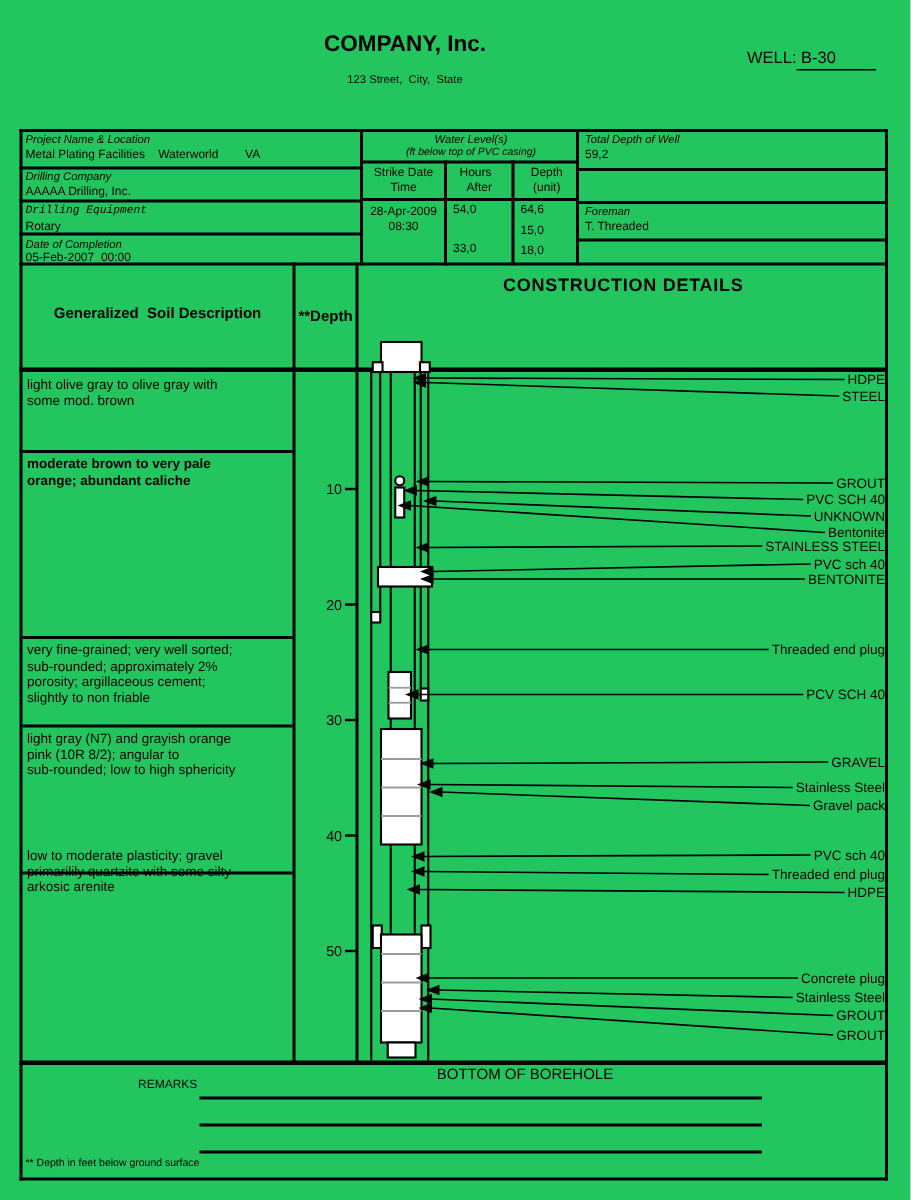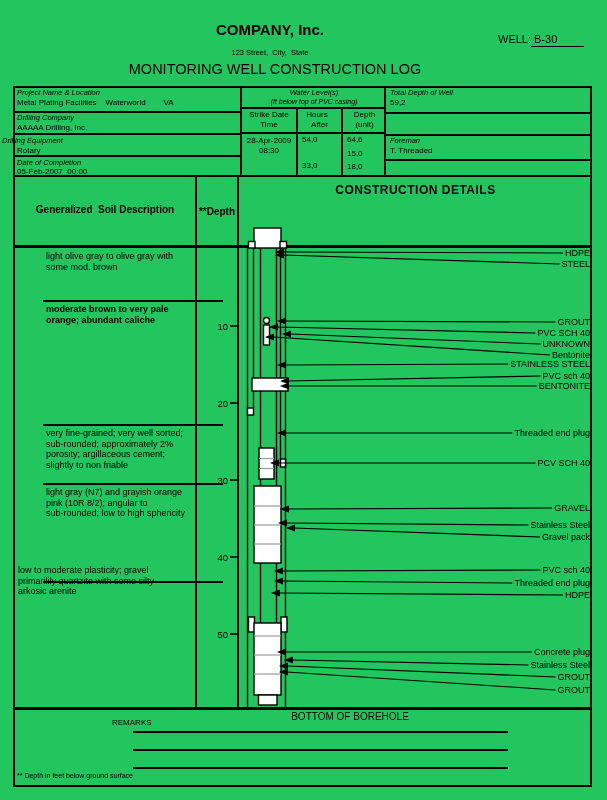--- a/index.html
+++ b/index.html
@@ -7,35 +7,34 @@
         font-family:"Liberation Sans",sans-serif;color:#000;overflow:hidden;}
   .t{position:absolute;white-space:nowrap;line-height:1.1;}
   .pre{white-space:pre;}
   .ital{font-style:italic;font-size:7.5px;}
   .val{font-size:8px;}
   .ctr{text-align:center;}
   .hl,.vl{position:absolute;background:#000;}
   .soil-row{position:absolute;left:15px;width:180px;box-sizing:border-box;
             font-size:9px;line-height:10.5px;padding:2px 3px;white-space:pre-line;
             background:transparent;}
-  .soil-row-b{border-bottom:2px solid #000;margin-left:28px;}
+  .soil-row-b{border-bottom:2px solid #000;}
   svg{font-family:"Liberation Sans",sans-serif;}
   .wl{stroke:#000;stroke-width:1.4;fill:none;}
   .wr{fill:#fff;stroke:#000;stroke-width:1.4;}
   .wg{stroke:#9a9a9a;stroke-width:1.2;}
   .well-underline{display:inline-block;min-width:48px;border-bottom:1.5px solid #000;padding:0 2px 1px 3px;}
 </style>
 </head>
 <body>
 
 <div class="page" id="page">
 
   <div class="t ctr" style="left:70px;top:22px;width:400px;font-size:15px;font-weight:bold;">COMPANY, Inc.</div>
   <div class="t ctr pre" style="left:70px;top:49px;width:400px;font-size:7.5px;">123 Street,  City,  State</div>
-  <div class="t ctr" style="left:70px;top:62px;width:410px;font-size:14.5px;">MONITORING WELL CONSTRUCTION LOG</div>
   <div class="t" style="left:498px;top:33px;font-size:11px;">
     <span>WELL:</span><span class="well-underline">B-30</span>
   </div>
 
   <div class="hl" style="left:13px;top:86px;width:579px;height:2px;"></div>
   <div class="hl" style="left:13px;top:111px;width:229px;height:2px;"></div>
   <div class="hl" style="left:13px;top:133px;width:229px;height:2px;"></div>
   <div class="hl" style="left:13px;top:155px;width:229px;height:2px;"></div>
   <div class="hl" style="left:242px;top:107px;width:144px;height:2px;"></div>
   <div class="hl" style="left:242px;top:132px;width:144px;height:2px;"></div>
@@ -53,21 +52,21 @@
   <div class="vl" style="left:384px;top:86px;width:2px;height:91px;"></div>
   <div class="vl" style="left:296px;top:107px;width:2px;height:70px;"></div>
   <div class="vl" style="left:341px;top:107px;width:2px;height:70px;"></div>
   <div class="vl" style="left:195px;top:175px;width:2px;height:534px;"></div>
   <div class="vl" style="left:237px;top:175px;width:2px;height:534px;"></div>
 
   <div class="t ital" style="left:17px;top:89px;">Project Name &amp; Location</div>
   <div class="t val pre" style="left:17px;top:99px;">Metal Plating Facilities    Waterworld        VA</div>
   <div class="t ital" style="left:17px;top:114px;">Drilling Company</div>
   <div class="t val" style="left:17px;top:124px;">AAAAA Drilling, Inc.</div>
-  <div class="t ital" style="left:2px;top:137px;">Drilling Equipment</div>
+  <div class="t ital" style="left:17px;top:137px;font-family:Liberation Mono, monospace;">Drilling Equipment</div>
   <div class="t val" style="left:17px;top:147px;">Rotary</div>
   <div class="t ital" style="left:17px;top:159px;">Date of Completion</div>
   <div class="t val pre" style="left:17px;top:168px;">05-Feb-2007  00:00</div>
 
   <div class="t ital ctr" style="left:242px;top:89px;width:144px;">Water Level(s)</div>
   <div class="t ital ctr" style="left:242px;top:98px;width:144px;font-size:7px;">(ft below top of PVC casing)</div>
   <div class="t val ctr" style="left:242px;top:111px;width:54px;">Strike Date</div>
   <div class="t val ctr" style="left:242px;top:121px;width:54px;">Time</div>
   <div class="t val ctr" style="left:298px;top:111px;width:38px;">Hours</div>
   <div class="t val ctr" style="left:298px;top:121px;width:43px;">After</div>
@@ -190,21 +189,21 @@
       <polygon points="284,660 293,656.5 293,663.5" fill="#000"></polygon>
       <text x="590" y="680" text-anchor="end" font-size="9" fill="#000">GROUT</text>
       <line x1="287" y1="666" x2="555.5" y2="677" stroke="#000" stroke-width="1.1"></line>
       <polygon points="279,666 288,662.5 288,669.5" fill="#000"></polygon>
       <text x="590" y="693" text-anchor="end" font-size="9" fill="#000">GROUT</text>
       <line x1="287" y1="672" x2="555.5" y2="690" stroke="#000" stroke-width="1.1"></line>
       <polygon points="279,672 288,668.5 288,675.5" fill="#000"></polygon>
     </svg>
 
   <div class="t ctr" style="left:200px;top:711px;width:300px;font-size:10px;">BOTTOM OF BOREHOLE</div>
-  <div class="t" style="left:92px;top:719px;font-size:8px;margin-left:20px;">REMARKS</div>
+  <div class="t" style="left:92px;top:719px;font-size:8px;">REMARKS</div>
   <div class="hl" style="left:133px;top:731px;width:375px;height:1.5px;"></div>
   <div class="hl" style="left:133px;top:749px;width:375px;height:1.5px;"></div>
   <div class="hl" style="left:133px;top:767px;width:375px;height:1.5px;"></div>
   <div class="t" style="left:17px;top:772px;font-size:7px;">**  Depth in feet below ground surface</div>
 
 <div class="soil-row soil-row-b" style="top: 249px; height: 53px;">light olive gray to olive gray with
 some mod. brown</div>
     <div class="soil-row soil-row-b" style="top: 302px; height: 124px; font-weight: bold;">moderate brown to very pale
 orange; abundant caliche</div>
     <div class="soil-row soil-row-b" style="top: 426px; height: 59px;">very fine-grained; very well sorted;

